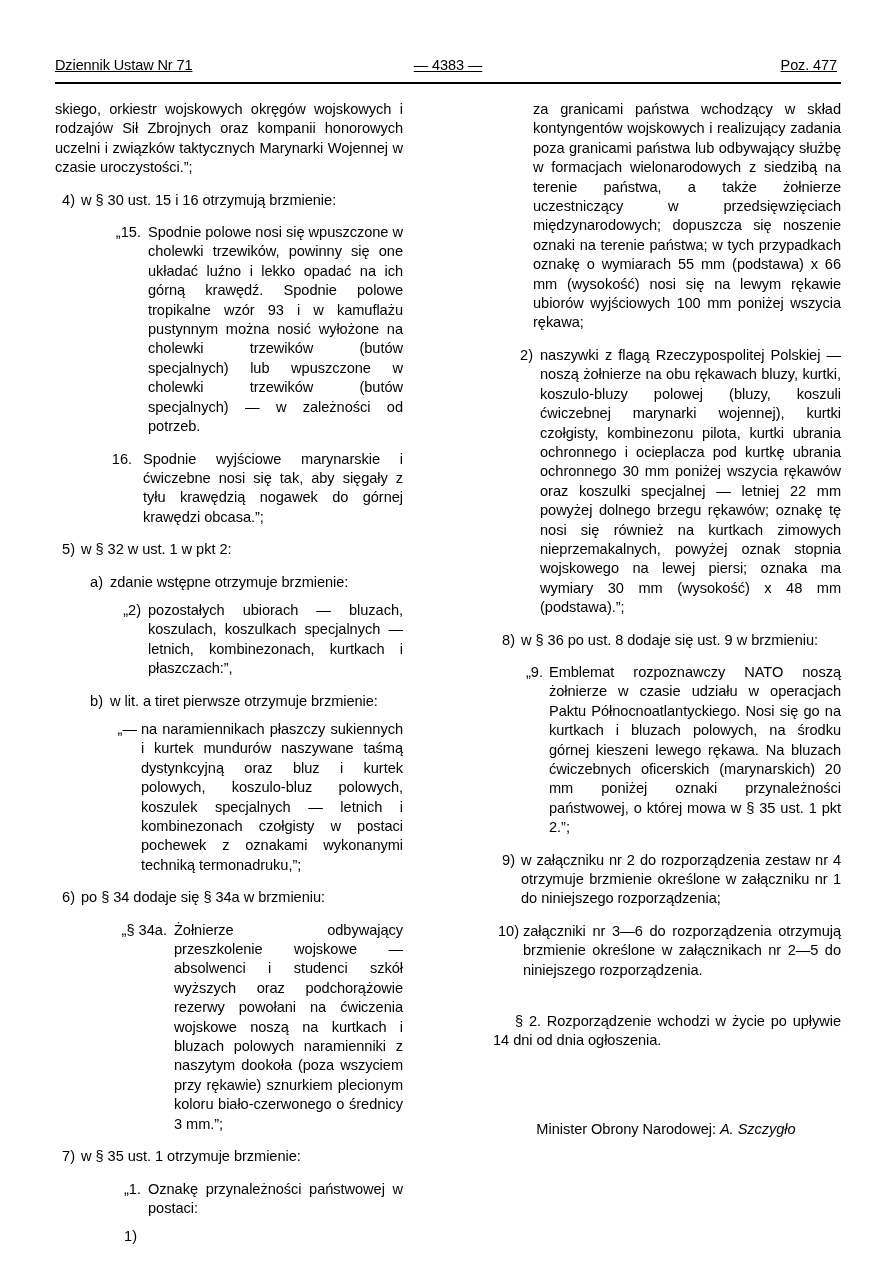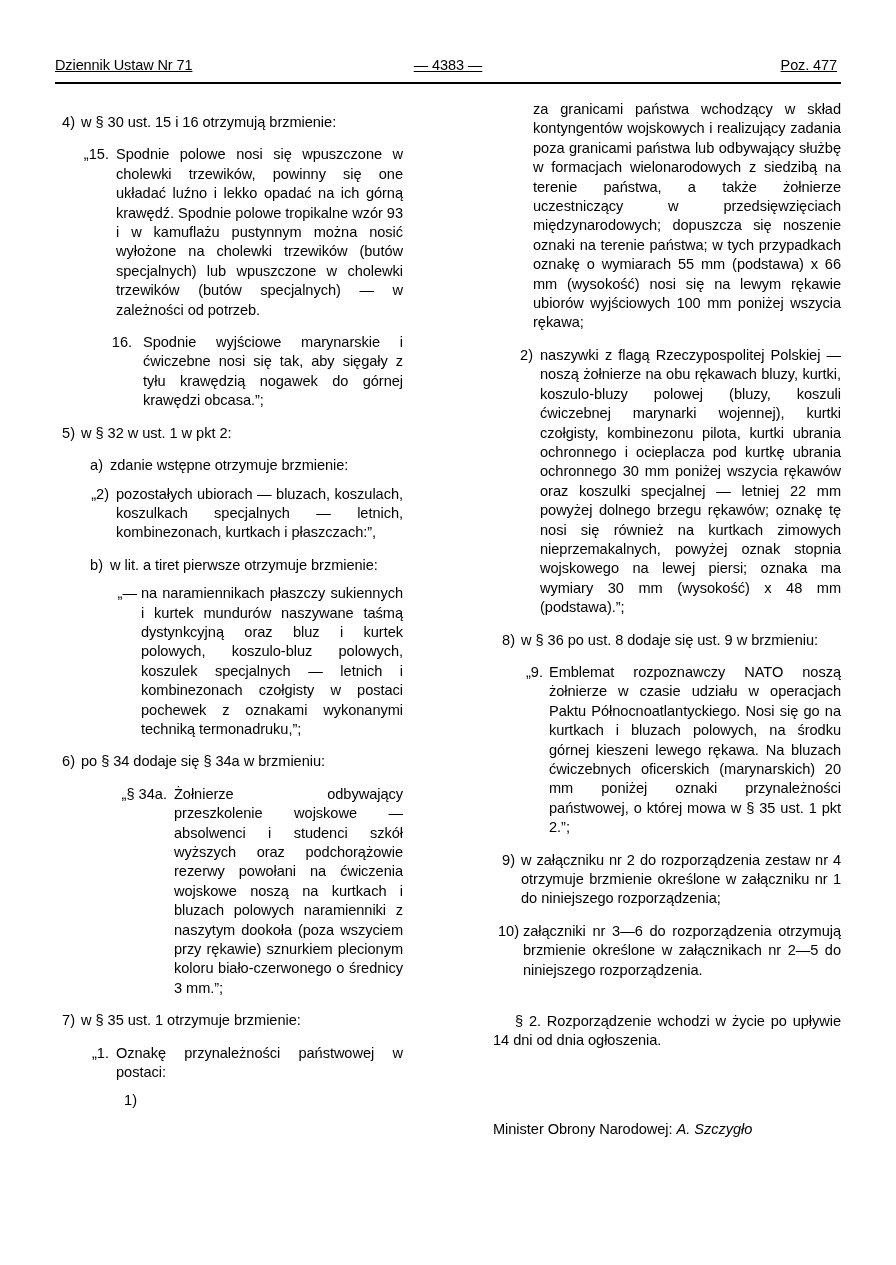--- a/index.html
+++ b/index.html
@@ -101,21 +101,21 @@
     letter-spacing: -0.05px;
   }
 
   
   .lvl1 .marker { width: 20px; padding-right: 6px; }   
   .lvl1 { margin-left: 0px; }
 
   .lvl2 { margin-left: 26px; }
   .lvl2 .marker { width: 22px; padding-right: 7px; }   
 
-  .lvl3 { margin-left: 24px; }
+  .lvl3 { margin-left: 56px; }
   .lvl3 .marker { width: 30px; padding-right: 7px; }   
 
   .lvl3b { margin-left: 52px; }
   .lvl3b .marker { width: 30px; padding-right: 6px; text-align: center; }
 
   .lvl34 { margin-left: 52px; }
   .lvl34 .marker { width: 60px; padding-right: 7px; }  
 
   .lvl-dash { margin-left: 52px; }
   .lvl-dash .marker { width: 30px; padding-right: 4px; }
@@ -135,21 +135,21 @@
   .final-para {
     font-size: 14.6px;
     line-height: 19.4px;
     text-align: justify;
     text-indent: 22px;
     letter-spacing: -0.05px;
   }
   .signature {
     font-size: 14.6px;
     line-height: 19.4px;
-    text-align: left;
+    text-align: center;
     letter-spacing: -0.05px;
     padding-right: 2px;
   }
   .signature i { font-style: italic; }
 </style>
 </head>
 <body>
 
 <div class="page">
 
@@ -157,20 +157,21 @@
     <div class="rh-left">Dziennik Ustaw Nr 71</div>
     <div class="rh-center">— 4383 —</div>
     <div class="rh-right">Poz. 477</div>
   </div>
   <div class="head-rule"></div>
 
   <div class="columns">
 
     <div class="col col-left">
 
+      <p class="blk">skiego, orkiestr wojskowych okręgów wojskowych i rodzajów Sił Zbrojnych oraz kompanii honorowych uczelni i związków taktycznych Marynarki Wojennej w czasie uroczystości.”;</p>
 
       <div class="gap-m"></div>
 
       <div class="row lvl1">
         <span class="marker">4)</span>
         <span class="text">w § 30 ust. 15 i 16 otrzymują brzmienie:</span>
       </div>
 
       <div class="gap-m"></div>
 

